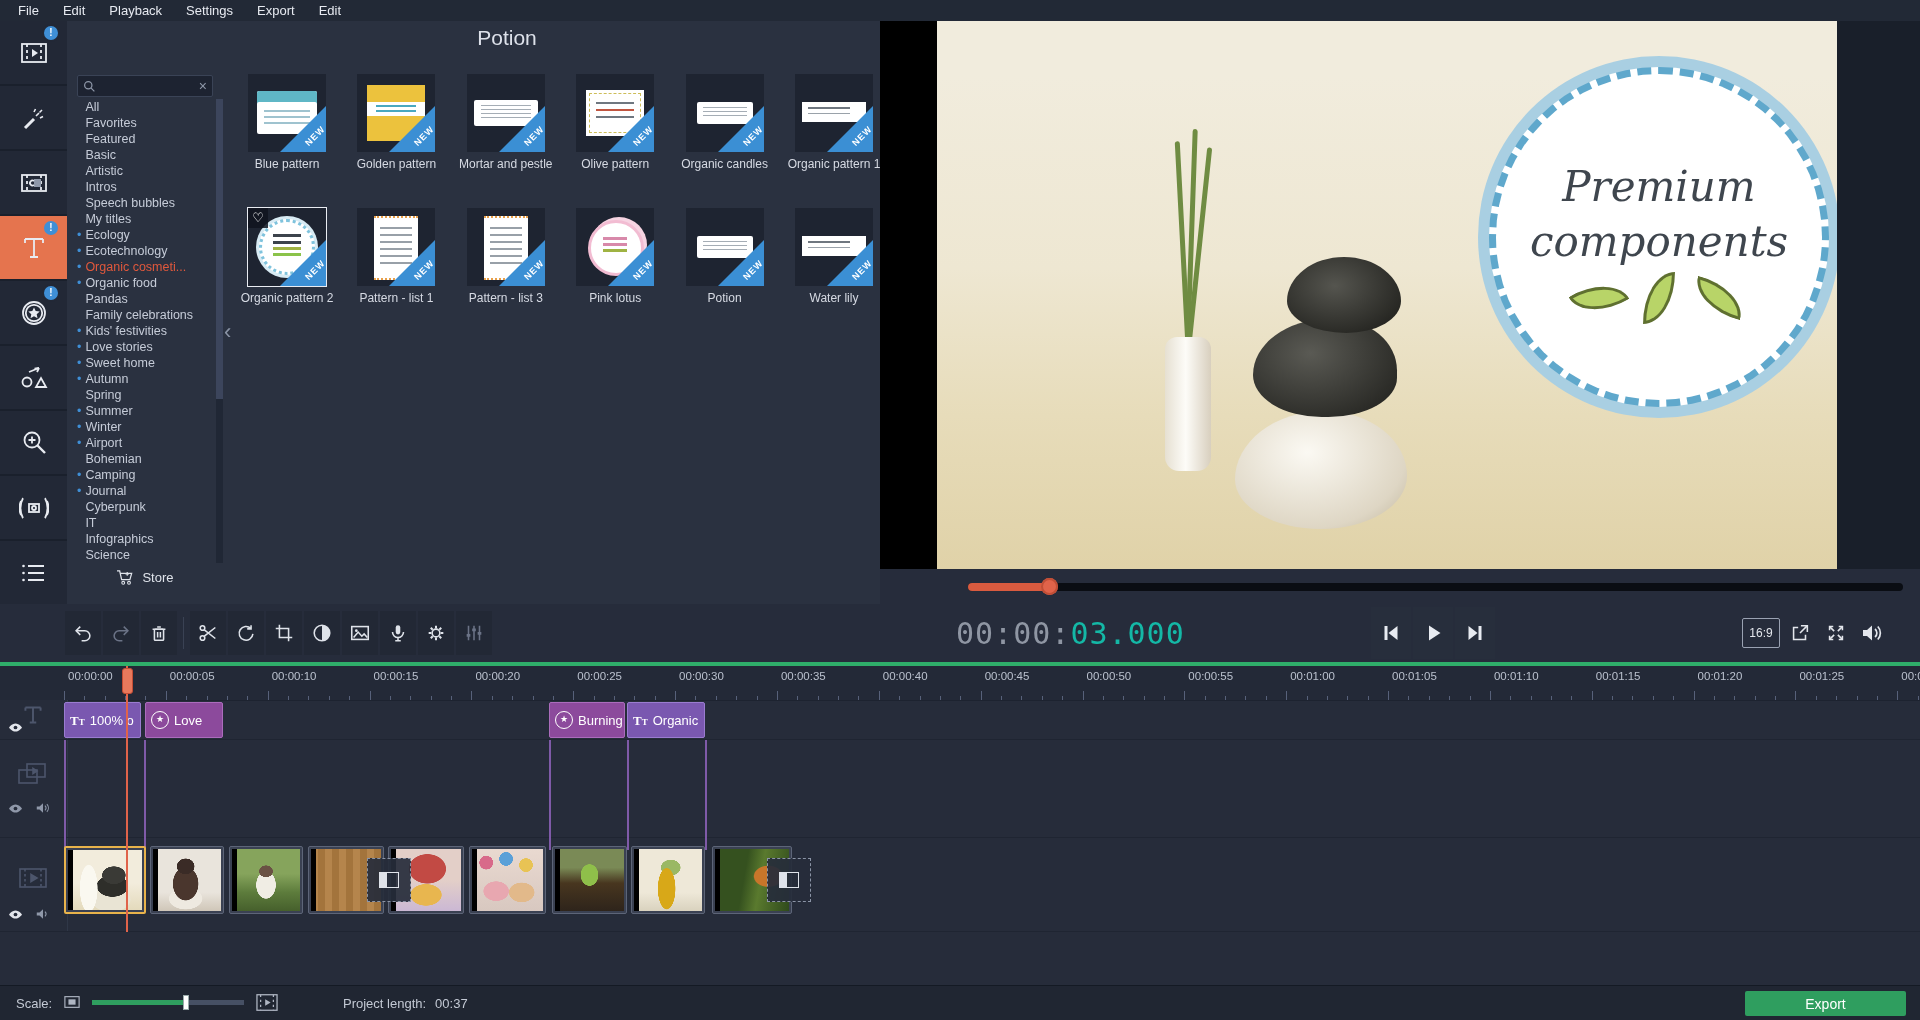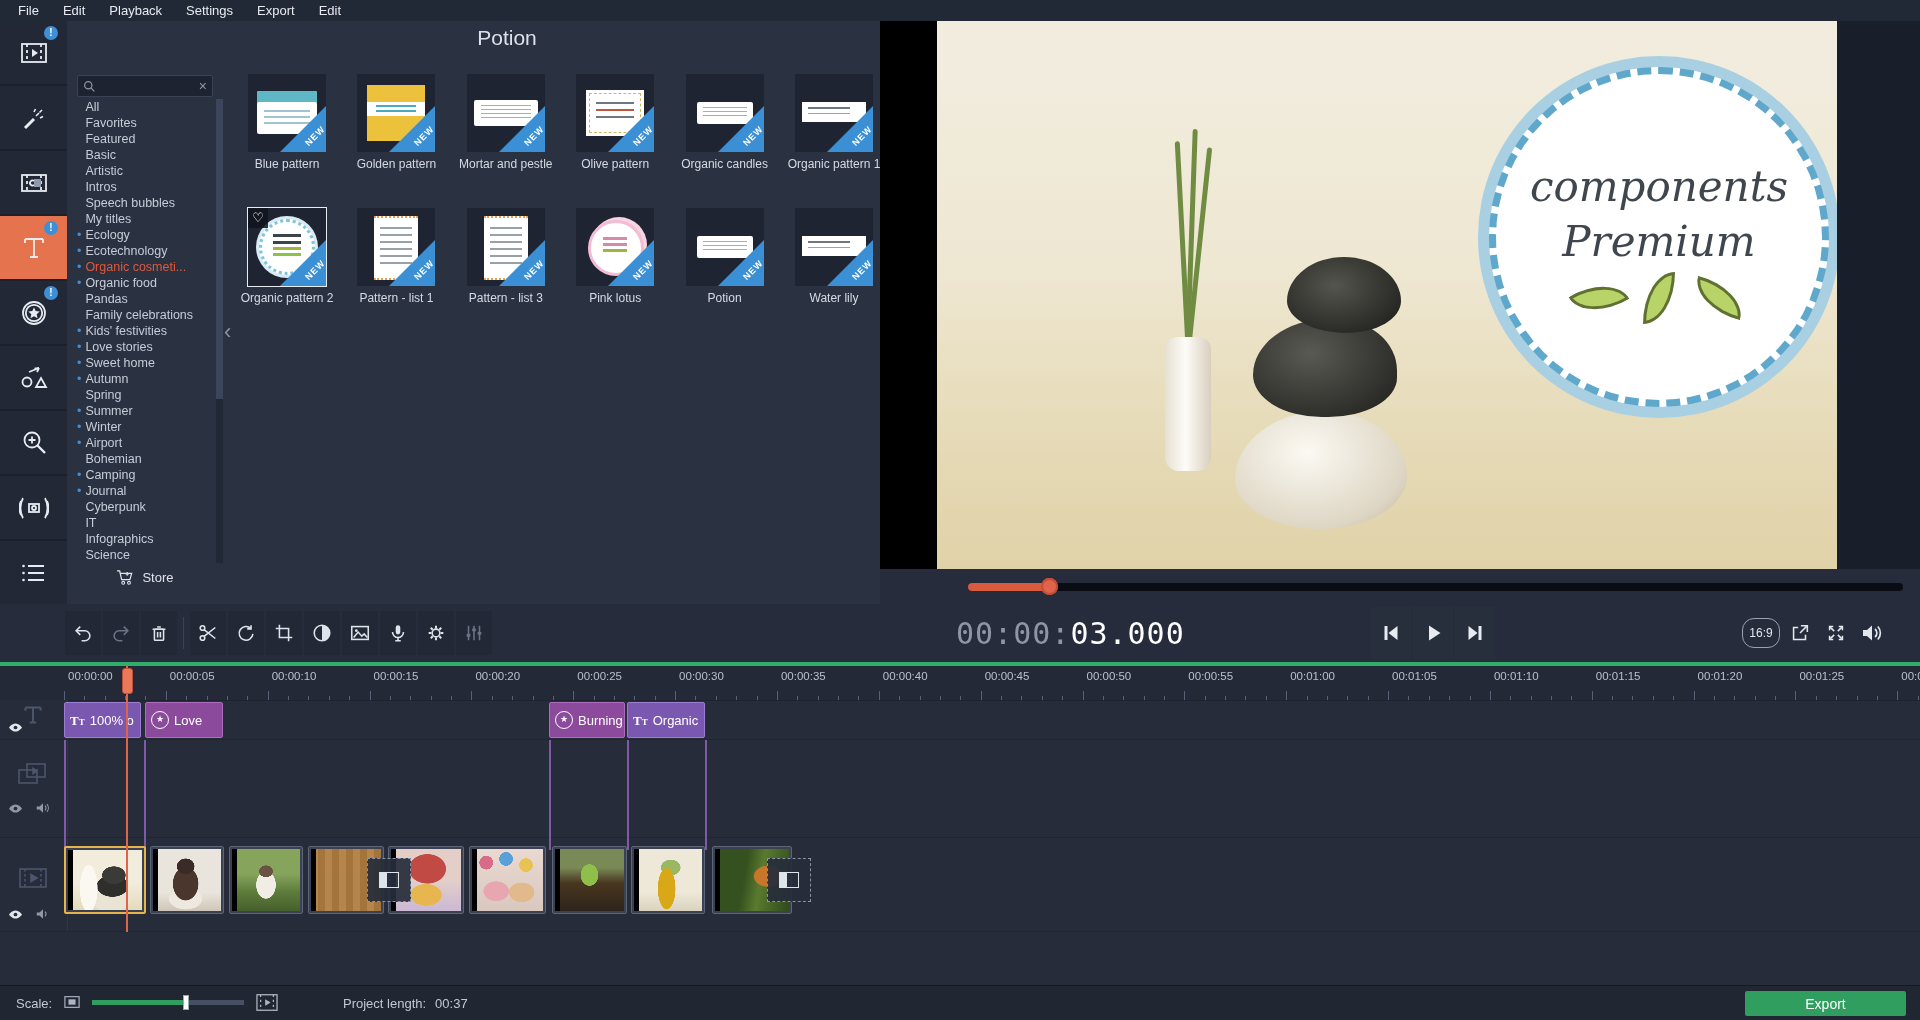--- a/index.html
+++ b/index.html
@@ -78,25 +78,25 @@
   .seek-track{position:absolute;left:88px;right:17px;top:14px;height:8px;background:#0a0d13;border-radius:4px}
   .seek-fill{position:absolute;left:0;top:0;width:81px;height:8px;background:#d95b3f;border-radius:4px}
   .seek-knob{position:absolute;left:155px;top:9px;width:17px;height:17px;border-radius:50%;background:#e0634a;box-shadow:inset 0 0 0 2px #c14e36}
   
   .controls{position:absolute;left:0;top:604px;width:1920px;height:58px;background:#262c3b}
   .toolbar{position:absolute;left:65px;top:7px;display:flex;gap:2px;align-items:center}
   .tool-btn{width:36px;height:44px;background:#222835;display:flex;align-items:center;justify-content:center}
   .tool-sep{width:9px;height:44px;position:relative}
   .tool-sep::after{content:"";position:absolute;left:4px;top:6px;width:1px;height:32px;background:#3a4254}
   .timestamp{position:absolute;left:956px;top:12px;font-family:"DejaVu Sans Mono",monospace;font-size:30px;letter-spacing:1px;color:#8f96a3}
-  .timestamp .cur{color:#ffffff}
+  .timestamp .cur{color:#14b8a6}
   .transport{position:absolute;left:1371px;top:3px;display:flex;gap:2px}
   .tr-btn{width:40px;height:52px;background:#272e3c;display:flex;align-items:center;justify-content:center}
   .right-icons{position:absolute;left:1742px;top:3px;display:flex;gap:3px;align-items:center;height:52px}
-  .aspect{width:36px;height:28px;border:1px solid #9aa2b2;border-radius:12px;color:#e3e6ec;font-size:12px;display:flex;align-items:center;justify-content:center}
+  .aspect{width:36px;height:28px;border:1px solid #9aa2b2;border-radius:2px;color:#e3e6ec;font-size:12px;display:flex;align-items:center;justify-content:center}
   .ric{width:33px;height:52px;display:flex;align-items:center;justify-content:center}
   
   .green-strip{position:absolute;left:0;top:662px;width:1920px;height:4px;background:#2fae6a}
   .timeline{position:absolute;left:0;top:666px;width:1920px;height:319px;background:#262c3a;overflow:hidden}
   .ruler{position:absolute;left:0;top:0;width:1920px;height:34px;background:#232937;border-bottom:1px solid #1d2330}
   .r-label{position:absolute;top:4px;font-size:11.5px;color:#bac1ce;white-space:nowrap}
   .tick{position:absolute;background:#57617a;width:1px;bottom:0}
   .row{position:absolute;left:0;width:1920px;border-bottom:1px solid #1f2532;box-sizing:border-box}
   .row-titles{top:34px;height:40px}
   .row-overlay{top:74px;height:98px}
@@ -432,22 +432,22 @@
   <div class="preview">
     <div class="screen">
       <div class="stem" style="left:243px;top:120px;height:202px;transform:rotate(-3deg)"></div>
       <div class="stem" style="left:252px;top:108px;height:214px;transform:rotate(2deg)"></div>
       <div class="stem" style="left:260px;top:126px;height:196px;transform:rotate(6deg)"></div>
       <div class="p-vase"></div>
       <div class="p-stone-white"></div>
       <div class="p-stone-d1"></div>
       <div class="p-stone-d2"></div>
       <div class="badge-circle">
+        <div class="badge-l12">Premium</div>
         <div class="badge-l12">components</div>
-        <div class="badge-l12">Premium</div>
         <div class="leaves">
             <div class="leaf"></div>
             <div class="leaf"></div>
             <div class="leaf"></div>
           </div>
       </div>
     </div>
     <div class="right-pad"></div>
     <div class="seek-row">
       <div class="seek-track">

